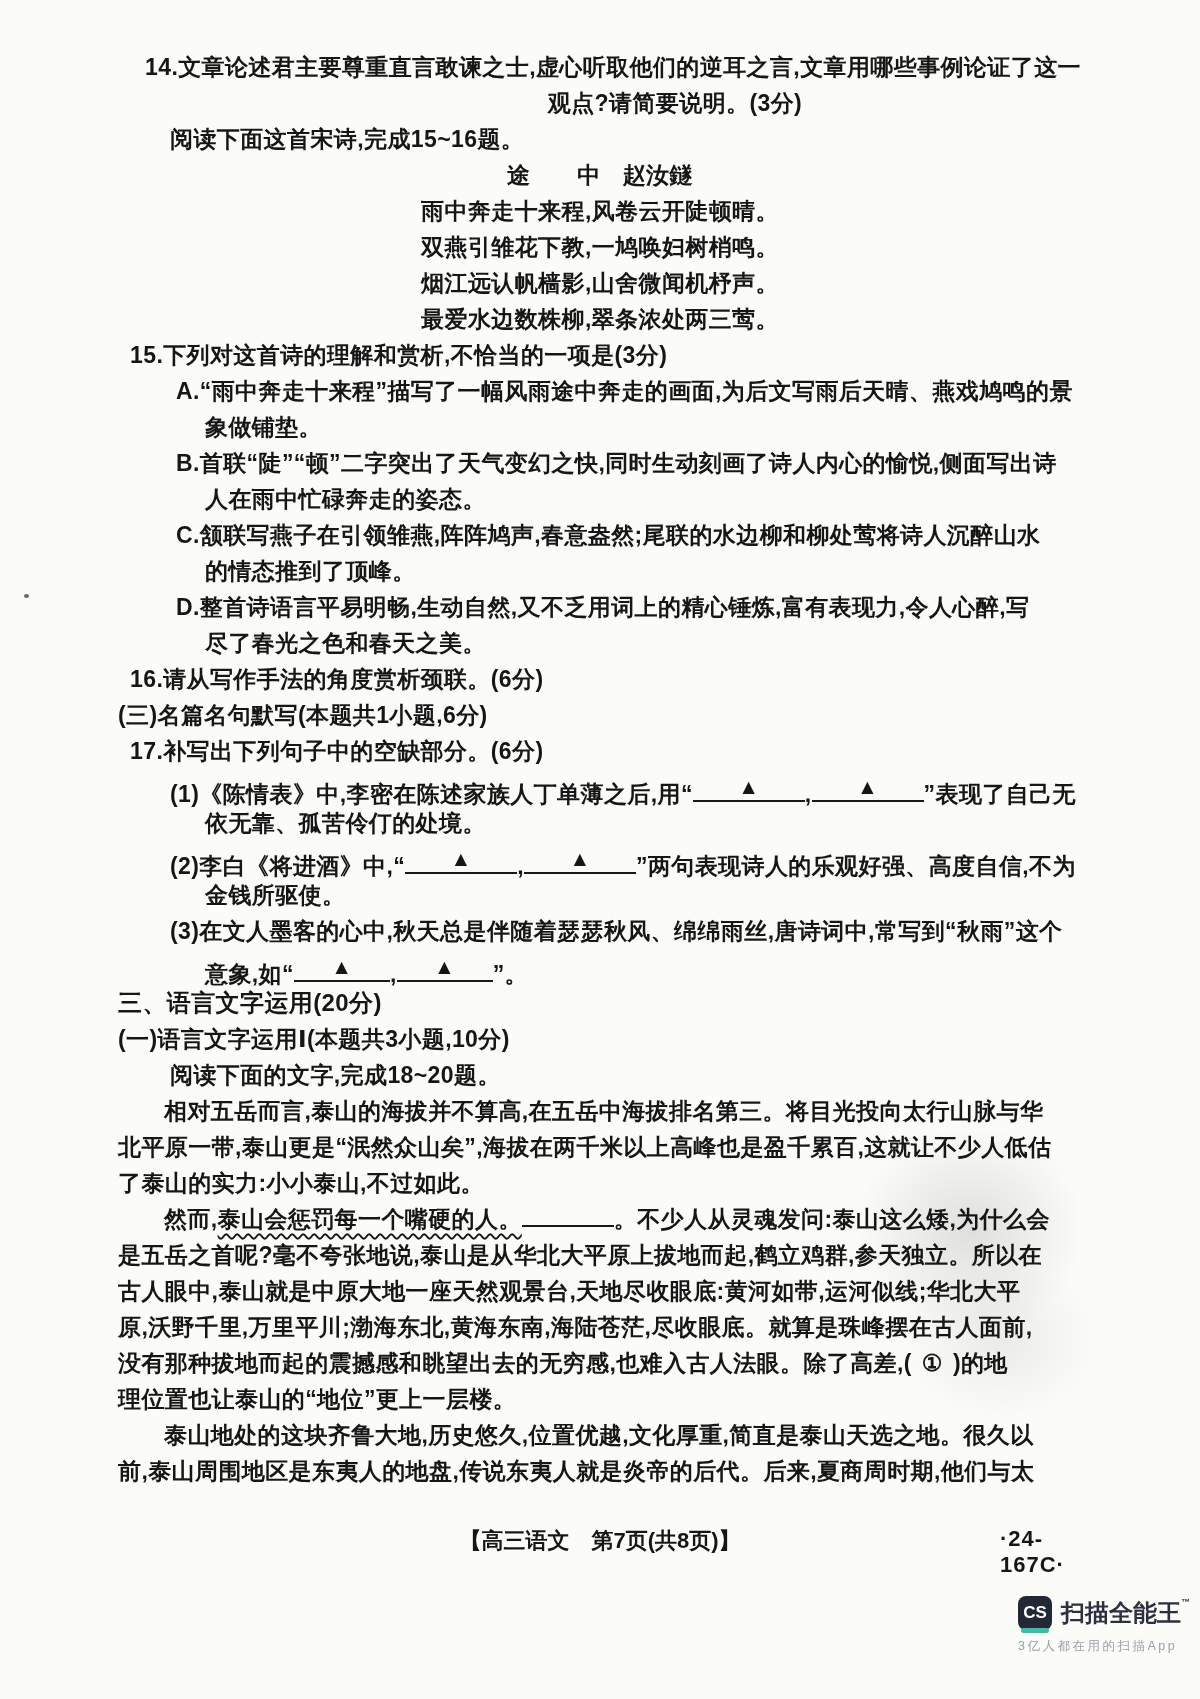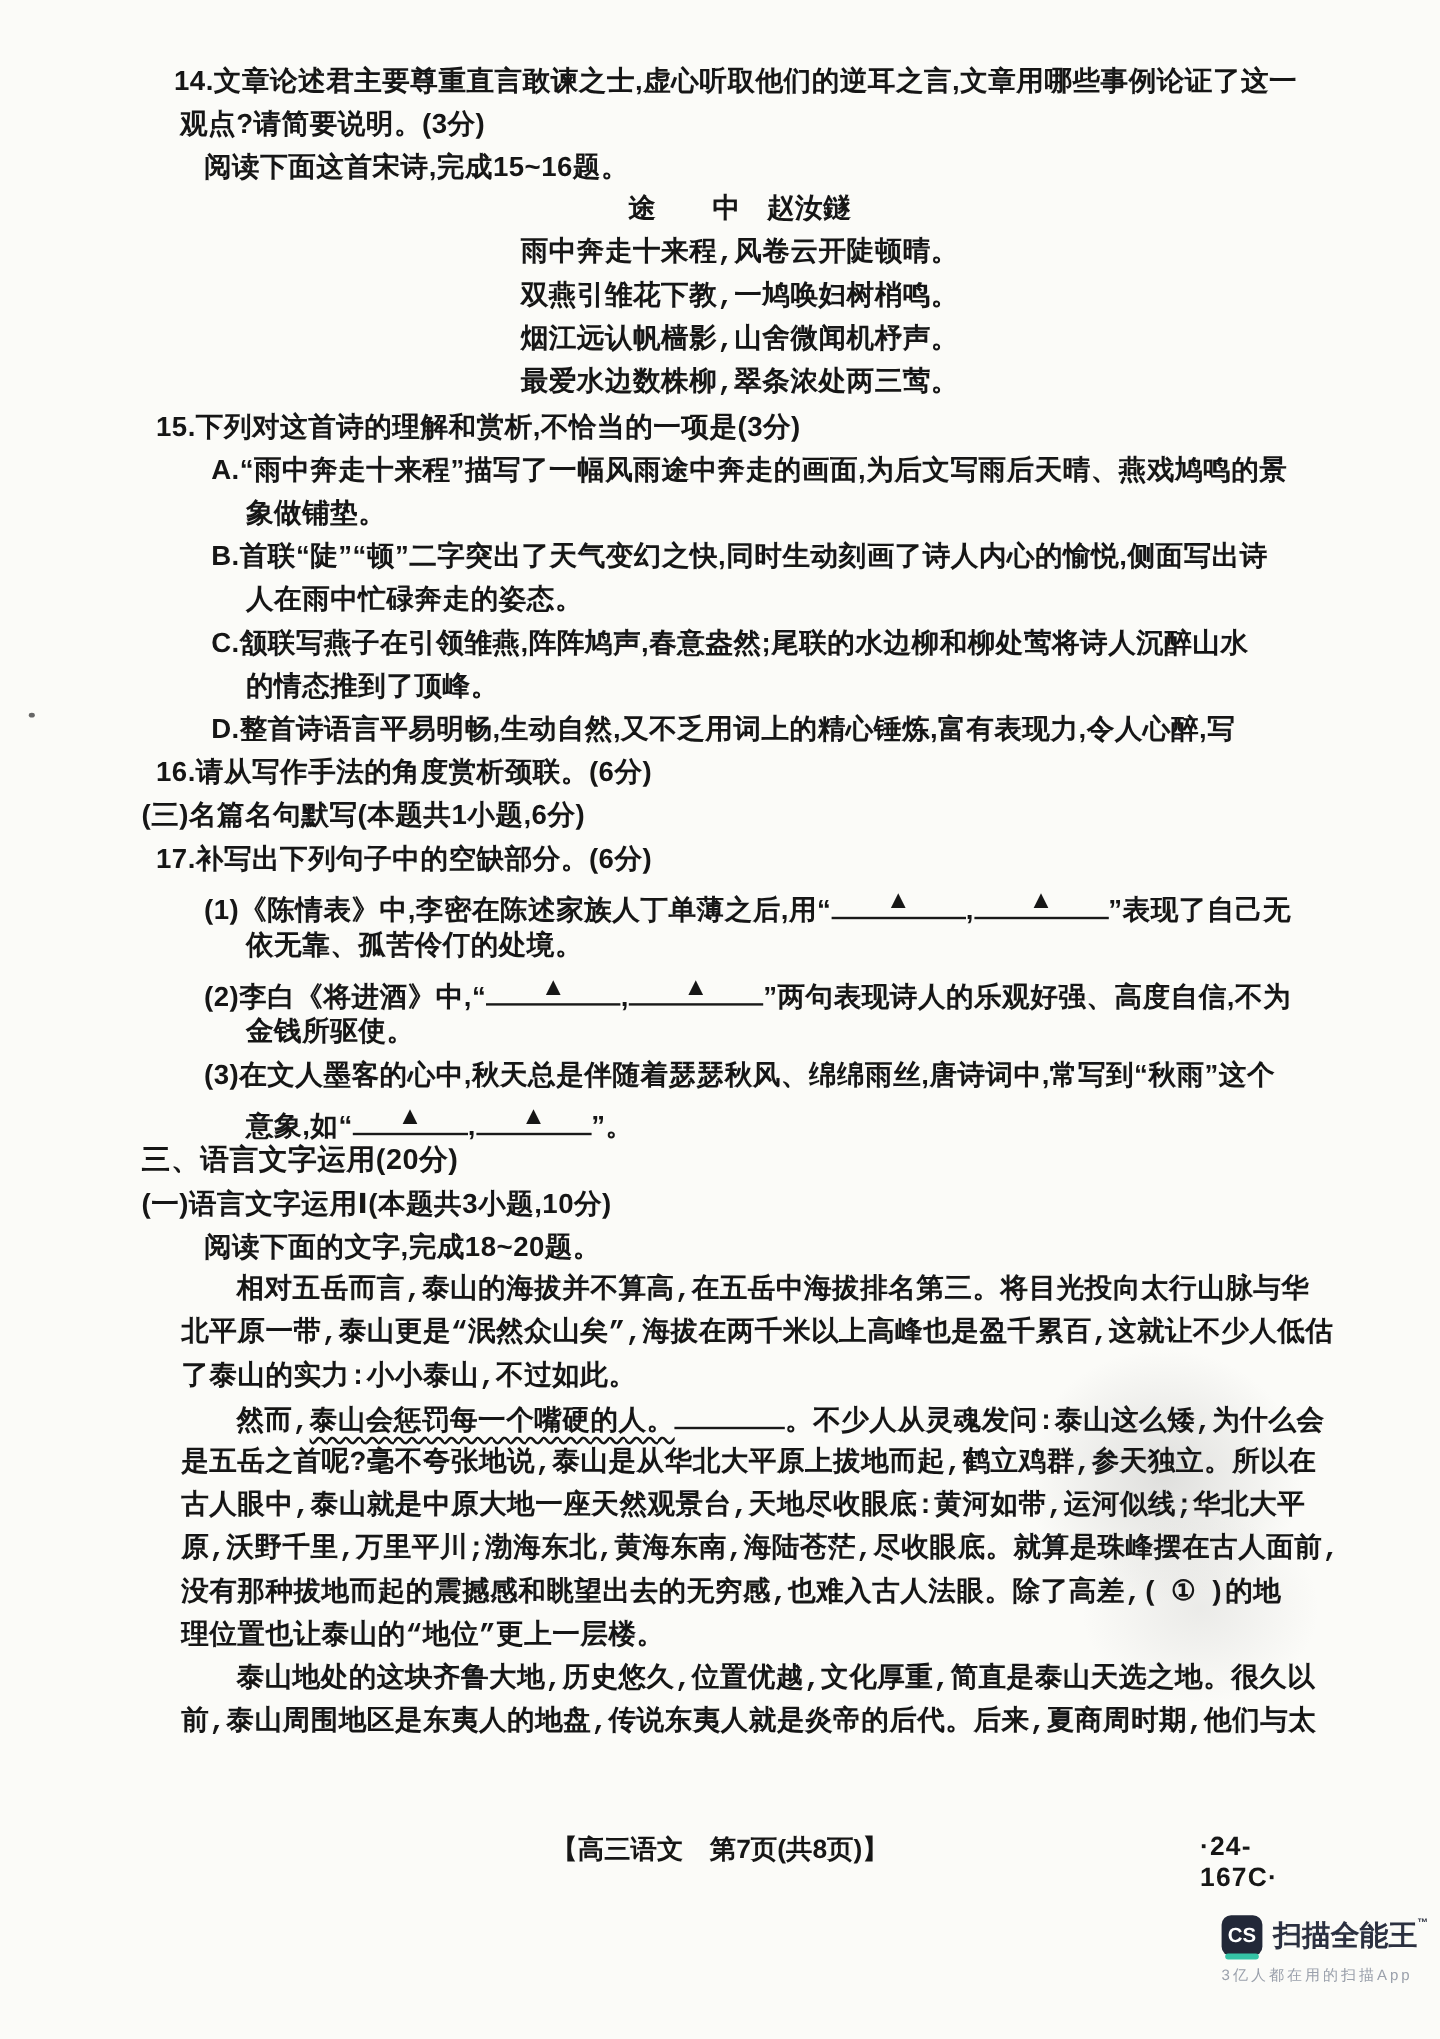--- a/index.html
+++ b/index.html
@@ -7,27 +7,27 @@
     width:1200px;height:1699px;position:relative;
     background:#fbfbf8;overflow:hidden;
     font-family:"Liberation Serif","DejaVu Serif",serif;
     color:#161616;
   }
   .page{position:absolute;inset:0;}
   .doc{position:absolute;top:49px;left:0;width:1200px;}
   .line{height:36px;line-height:36px;white-space:nowrap;font-size:23px;letter-spacing:0.4px;}
   
   .qt{font-family:"Liberation Sans","DejaVu Sans",sans-serif;font-weight:700;}
-  .kt{font-family:Liberation Mono, monospace;font-weight:600;padding-left:33px;}
+  .kt{font-family:Liberation Sans, sans-serif;font-weight:600;}
   .h1{font-family:"Liberation Sans","DejaVu Sans",sans-serif;font-weight:800;font-size:24px;}
   
   .m118{margin-left:118px;}
   .m130{margin-left:130px;}
   .m145{margin-left:145px;}
-  .m150{margin-left:150px;}
+  .m150{margin-left:150px;text-align:center;}
   .m170{margin-left:170px;}
   .m176{margin-left:176px;}
   .m205{margin-left:205px;}
   .center{text-align:center;margin-left:0;}
   .indent2{ text-indent:46px;}
   
   .ans-blank{
     display:inline-block;width:112px;border-bottom:2px solid #191919;
     text-align:center;height:31px;line-height:36px;font-size:21px;
     vertical-align:baseline;overflow:hidden;
@@ -99,20 +99,21 @@
     <div class="line kt center">最爱水边数株柳,翠条浓处两三莺。</div>
 
     <div class="line qt m130">15.下列对这首诗的理解和赏析,不恰当的一项是(3分)</div>
     <div class="line qt m176">A.“雨中奔走十来程”描写了一幅风雨途中奔走的画面,为后文写雨后天晴、燕戏鸠鸣的景</div>
     <div class="line qt m205">象做铺垫。</div>
     <div class="line qt m176">B.首联“陡”“顿”二字突出了天气变幻之快,同时生动刻画了诗人内心的愉悦,侧面写出诗</div>
     <div class="line qt m205">人在雨中忙碌奔走的姿态。</div>
     <div class="line qt m176">C.颔联写燕子在引领雏燕,阵阵鸠声,春意盎然;尾联的水边柳和柳处莺将诗人沉醉山水</div>
     <div class="line qt m205">的情态推到了顶峰。</div>
     <div class="line qt m176">D.整首诗语言平易明畅,生动自然,又不乏用词上的精心锤炼,富有表现力,令人心醉,写</div>
+    <div class="line qt m205">尽了春光之色和春天之美。</div>
 
     <div class="line qt m130">16.请从写作手法的角度赏析颈联。(6分)</div>
     <div class="line qt m118">(三)名篇名句默写(本题共1小题,6分)</div>
     <div class="line qt m130">17.补写出下列句子中的空缺部分。(6分)</div>
 
     <div class="line qt m170"><span>(1)《陈情表》中,李密在陈述家族人丁单薄之后,用“</span><span class="ans-blank"><span>▲</span></span><span>,</span><span class="ans-blank"><span>▲</span></span><span>”表现了自己无</span></div>
     <div class="line qt m205">依无靠、孤苦伶仃的处境。</div>
 
     <div class="line qt m170"><span>(2)李白《将进酒》中,“</span><span class="ans-blank"><span>▲</span></span><span>,</span><span class="ans-blank"><span>▲</span></span><span>”两句表现诗人的乐观好强、高度自信,不为</span></div>
     <div class="line qt m205">金钱所驱使。</div>

